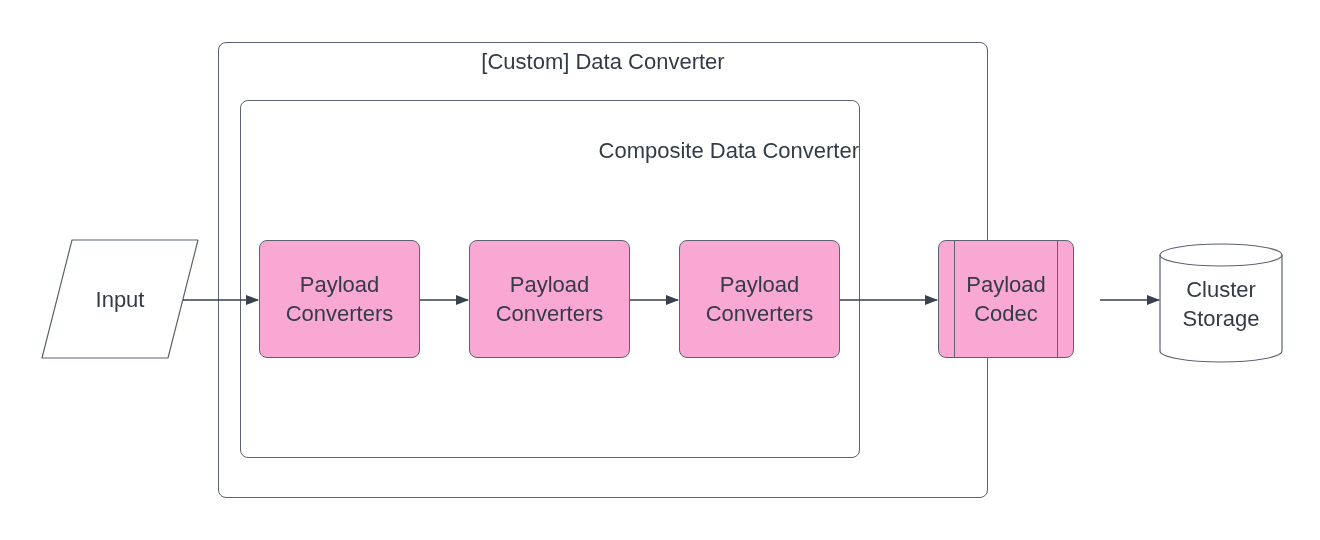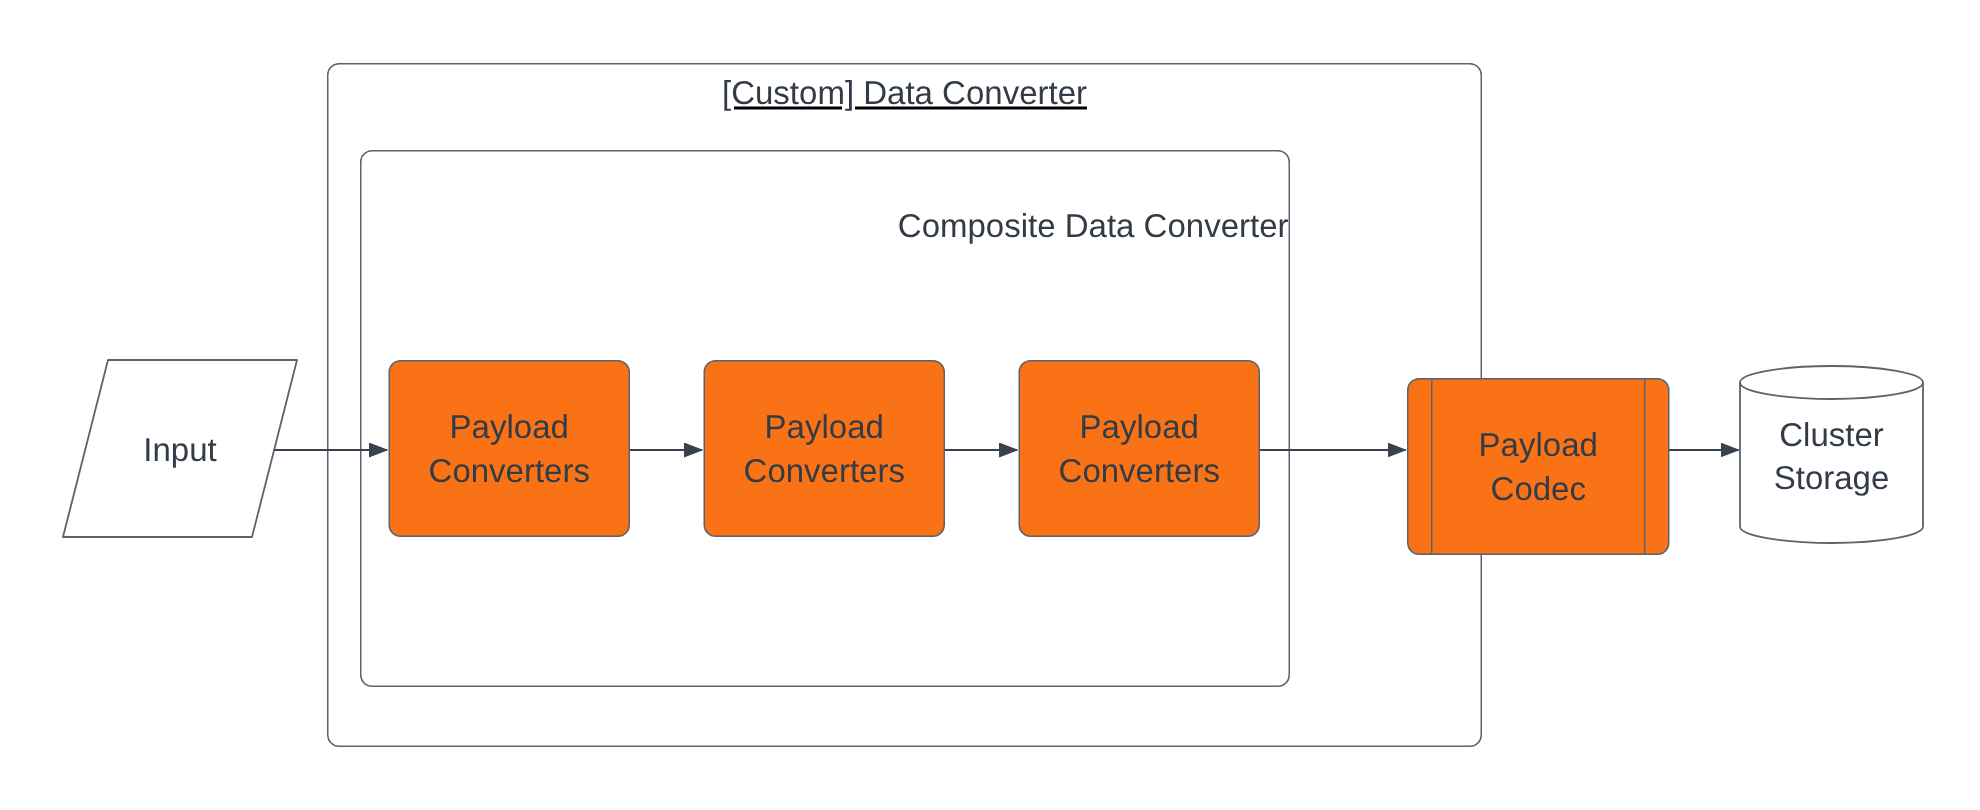--- a/index.html
+++ b/index.html
@@ -16,21 +16,21 @@
     overflow: hidden;
   }
   
   .container {
     position: absolute;
     border: 1px solid var(--shape_stroke, #5b6370);
     border-radius: 8px;
     background: transparent;
     box-sizing: border-box;
   }
-  .container.outer { left: 218px; top: 42px; width: 770px; height: 456px; text-decoration: underline; }
+  .container.outer { left: 218px; top: 42px; width: 770px; height: 456px; }
   .container.inner { left: 240px; top: 100px; width: 620px; height: 358px; }
   .container-title {
     width: 100%;
     text-align: center;
     font-size: 22px;
     line-height: 28px;
     color: var(--text, #333b46);
   }
   .outer-title { padding-top: 5px; }
   .inner-title { padding-top: 36px; text-align: right; }
@@ -55,34 +55,34 @@
     stroke: var(--arrow, #39414e);
     stroke-width: 1.4;
   }
   #arrowhead path { fill: var(--arrow, #39414e); }
   
   .node {
     position: absolute;
     box-sizing: border-box;
     border: 1px solid var(--shape_stroke, #5b6370);
     border-radius: 8px;
-    background: #f97316;
+    background: #f9a8d4;
     display: flex;
     align-items: center;
     justify-content: center;
     text-align: center;
     font-size: 22px;
     line-height: 29px;
     color: var(--text, #333b46);
     padding: 0 12px;
   }
   .node.conv1 { left: 259px; top: 240px; width: 161px; height: 118px; }
   .node.conv2 { left: 469px; top: 240px; width: 161px; height: 118px; }
   .node.conv3 { left: 679px; top: 240px; width: 161px; height: 118px; }
-  .node.codec { left: 938px; top: 252px; width: 175px; height: 118px; padding: 0 20px; }
+  .node.codec { left: 938px; top: 240px; width: 136px; height: 118px; padding: 0 20px; }
   .codec-bar {
     position: absolute;
     top: 0; bottom: 0;
     width: 1px;
     background: var(--shape_stroke, #5b6370);
   }
   .codec-bar.left { left: 15px; }
   .codec-bar.right { right: 15px; }
   
   .shape-label {

